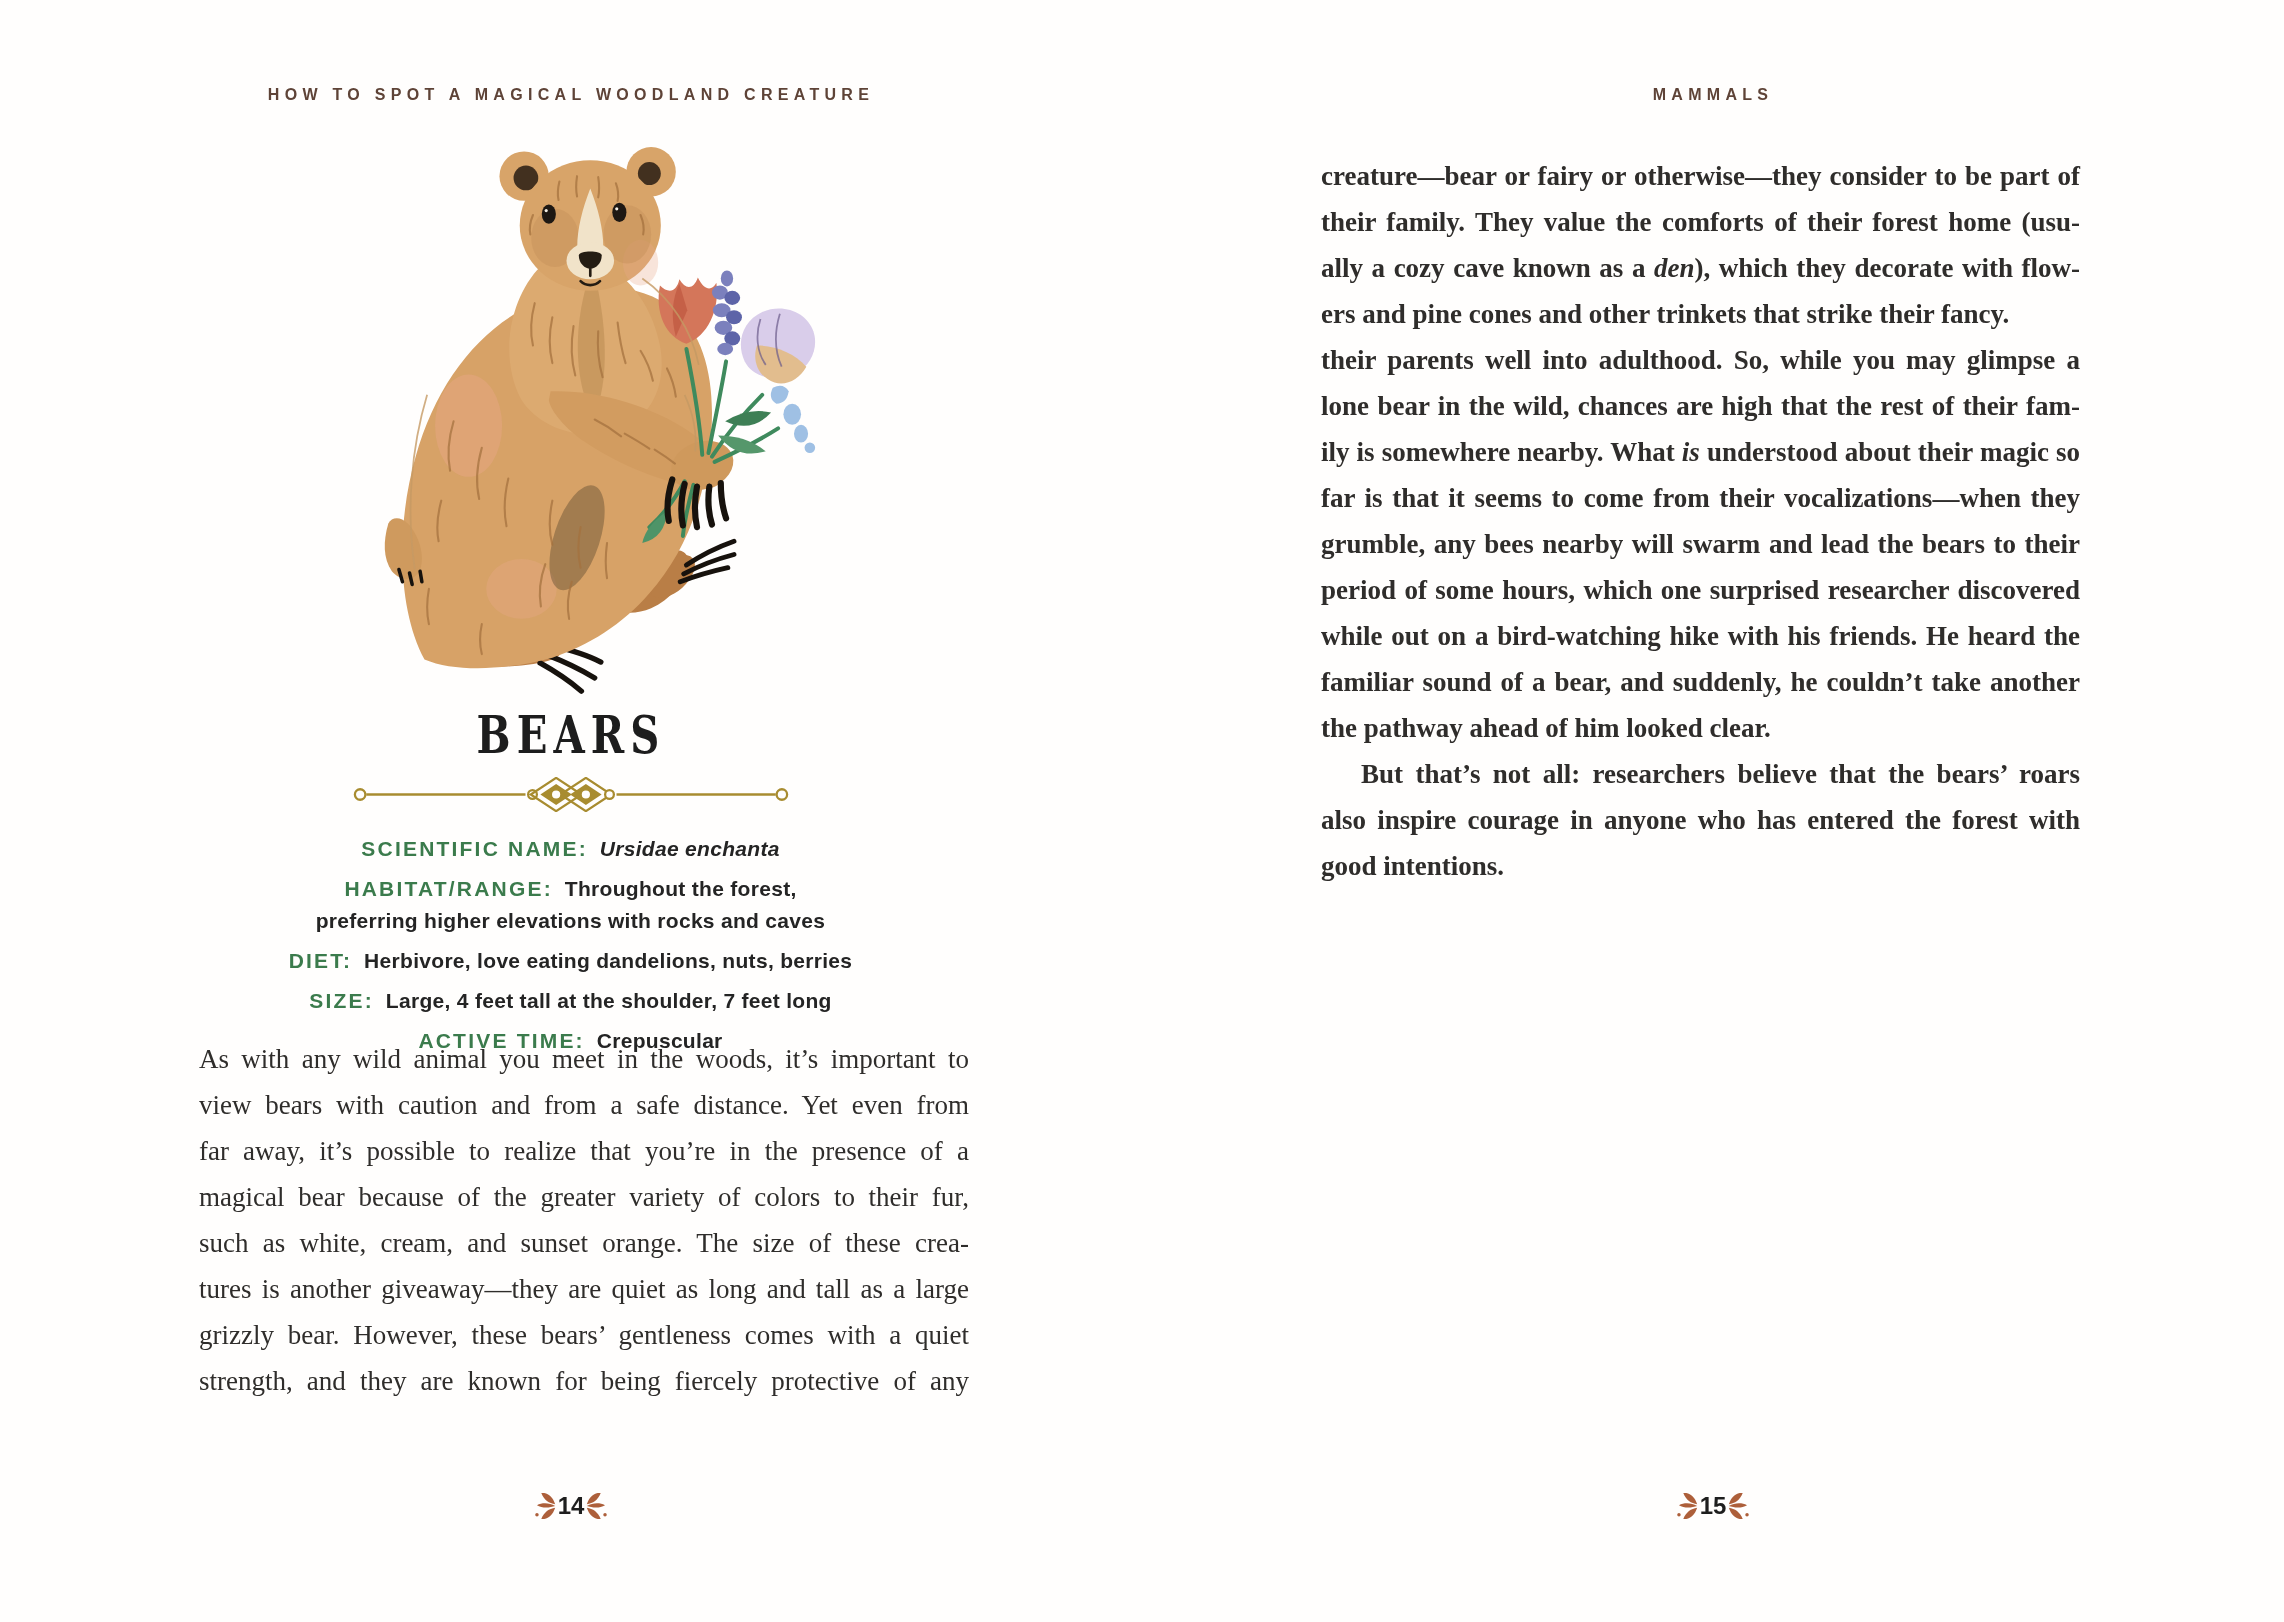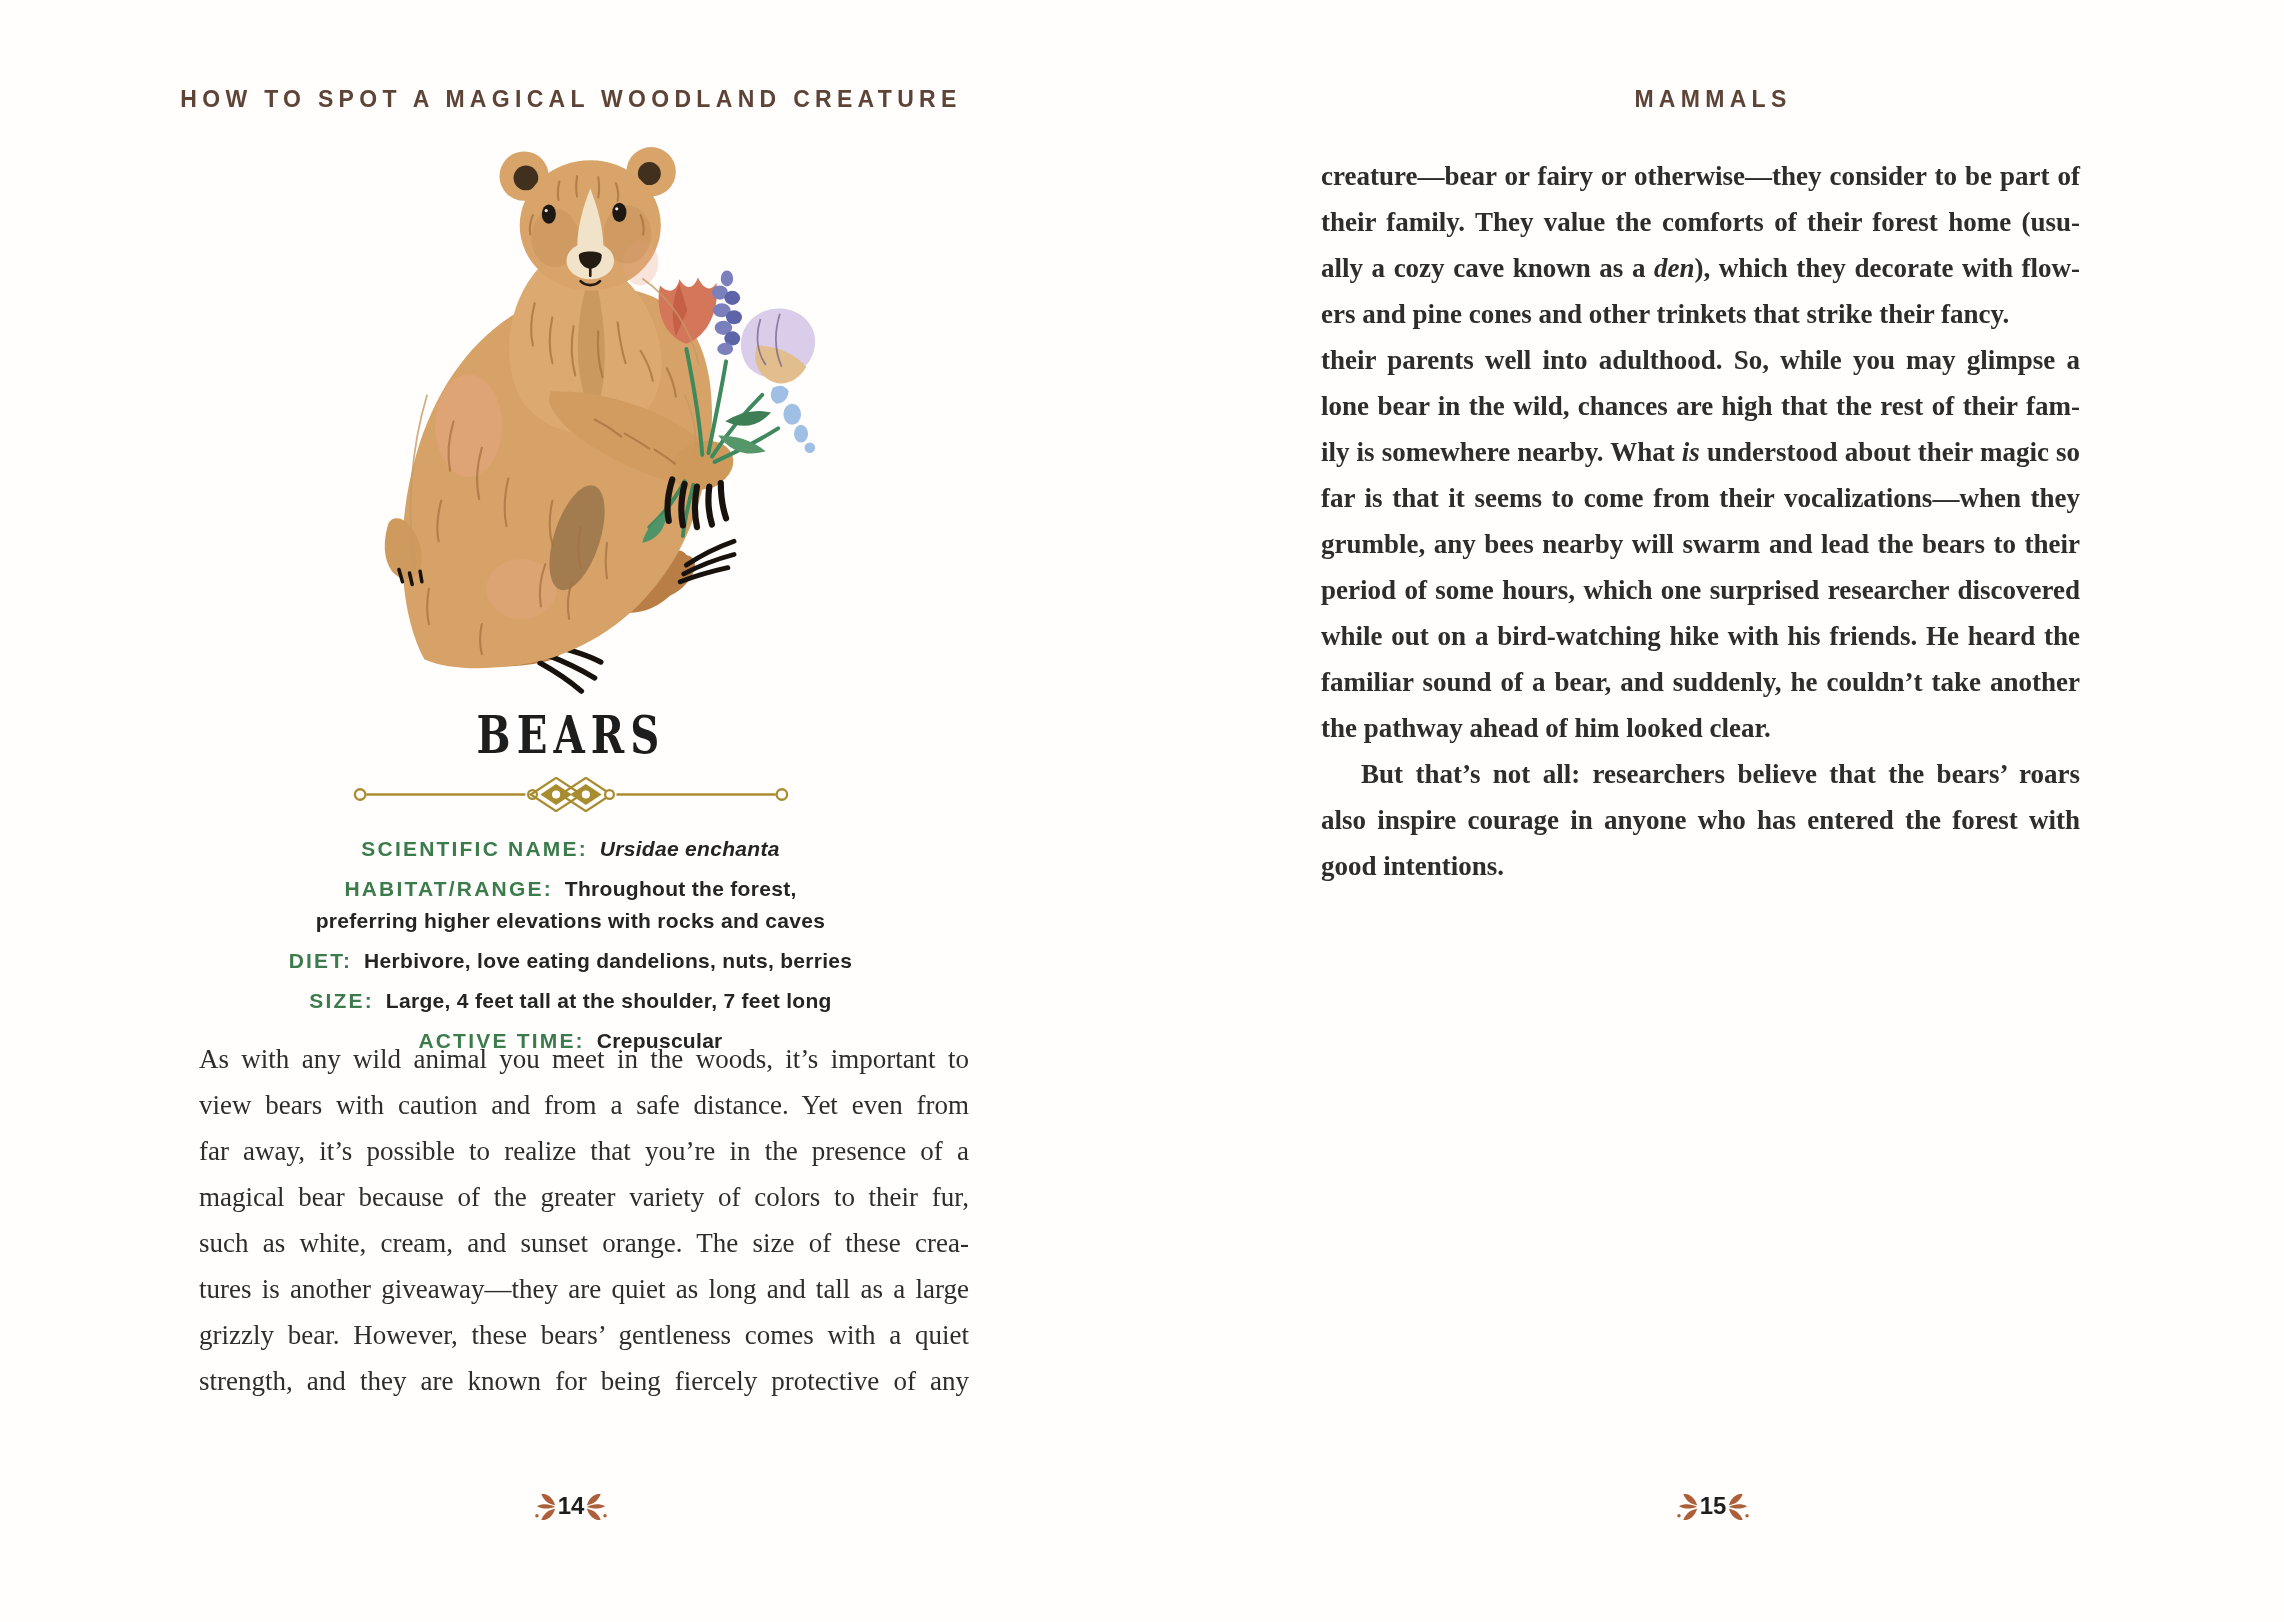--- a/index.html
+++ b/index.html
@@ -9,21 +9,21 @@
     font-family:"Liberation Serif", serif; color:#2e2c2a;
   }
   .page { position:absolute; top:0; width:1142px; height:1623px; }
   .page-left  { left:0; }
   .page-right { left:1142px; }
 
   .running-head {
     position:absolute; top:86px; left:0; width:100%;
     text-align:center;
     font-family:"Liberation Sans", sans-serif;
-    font-weight:700; font-size:23px; letter-spacing:5.3px;
+    font-weight:700; font-size:16px; letter-spacing:5.3px;
     color:#5e4337;
   }
 
   .bear-wrap { position:absolute; left:376px; top:128px; width:485px; height:569px; }
   .bear-wrap svg { display:block; width:100%; height:100%; }
 
   .species-title {
     position:absolute; top:703px; left:0; width:100%;
     text-align:center;
     font-family:"DejaVu Serif", serif; font-weight:700;
@@ -46,21 +46,21 @@
 
   .body-block { position:absolute; font-size:27px; line-height:46px; color:#2f2d2b; }
   .page-left  .body-block { left:199px; top:1036px; width:770px; }
   .page-right .body-block { left:179px; top:153px;  width:759px;font-weight:bold; }
   .tline { text-align:justify; text-align-last:justify; }
   .tline.end { text-align-last:left; }
   .tline.indent { text-indent:40px; }
 
   .footer {
     position:absolute; top:1492px; left:0; width:100%;
-    display:flex; justify-content:center; align-items:flex-end; gap:0;
+    display:flex; justify-content:center; align-items:center; gap:0;
   }
   .pagenum {
     font-family:"Liberation Sans", sans-serif;
     font-weight:700; font-size:24px; color:#1e1e1e;
   }
   .fleuron { display:block; }
   .flip { transform:scaleX(-1); }
 </style>
 </head>
 <body>

